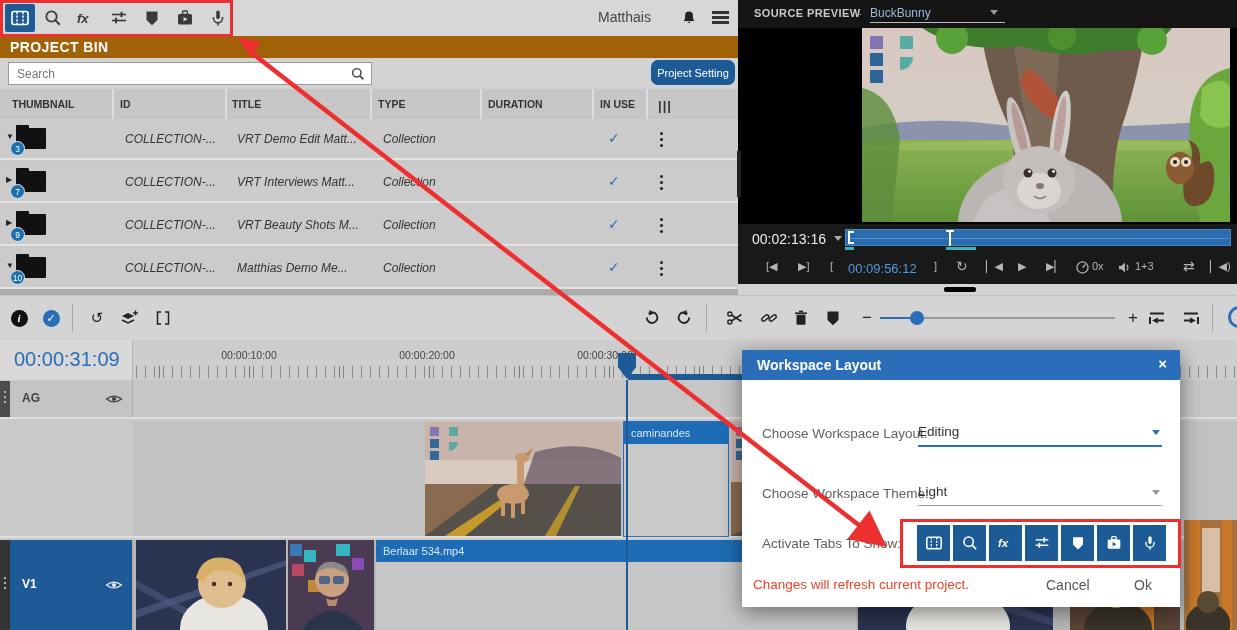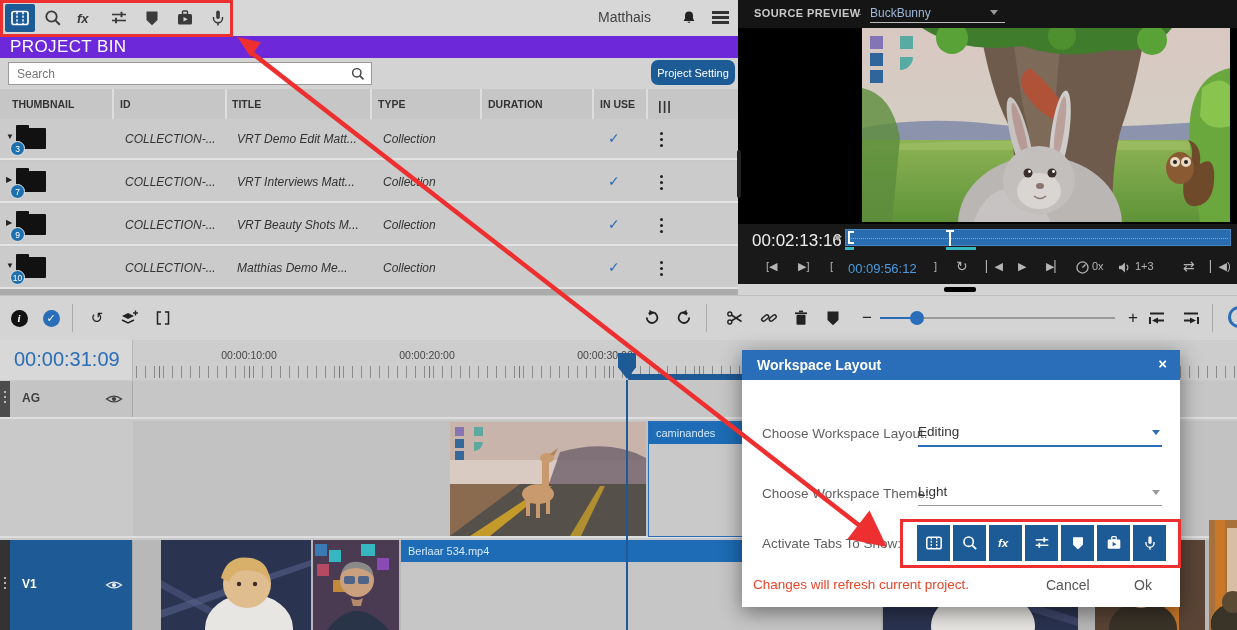--- a/index.html
+++ b/index.html
@@ -10,21 +10,21 @@
   
   .top-toolbar{left:0;top:0;width:738px;height:36px;background:#d7d7d7;}
   .tab-btn{position:absolute;top:4px;width:30px;height:28px;display:flex;align-items:center;justify-content:center;color:#3a3a3a;cursor:pointer;}
   .tab-btn.active{background:#1d5b97;color:#fff;border-radius:2px;}
   .ic{width:20px;height:20px;display:block;}
   .user-name{position:absolute;top:9px;left:598px;font-size:14px;color:#444;}
   .burger{position:absolute;left:712px;top:11px;width:17px;height:13px;border-top:3px solid #333;border-bottom:3px solid #333;cursor:pointer;}
   .burger:before{content:"";position:absolute;left:0;top:2px;width:17px;height:3px;background:#333;}
 
   
-  .pb-title{left:0;top:36px;width:738px;height:22px;background:#6d28d9;color:#fff;font-size:17px;font-weight:normal;letter-spacing:.4px;line-height:22px;padding-left:10px;}
+  .pb-title{left:0;top:36px;width:738px;height:22px;background:#a16207;color:#fff;font-size:14px;font-weight:bold;letter-spacing:.4px;line-height:22px;padding-left:10px;}
   .pb-searchrow{left:0;top:58px;width:738px;height:31px;background:#d3d3d3;}
   .pb-search{position:absolute;left:8px;top:4px;width:364px;height:23px;background:#fff;border:1px solid #9a9a9a;font-size:12px;color:#777;padding:0 26px 0 8px;}
   .pb-search-ic{position:absolute;left:350px;top:8px;color:#444;width:16px;height:16px;}
   .pb-setting{position:absolute;left:651px;top:2px;width:84px;height:25px;background:#1d5b97;color:#fff;border:none;border-radius:7px;font-size:11px;cursor:pointer;}
   .pb-head{left:0;top:89px;width:738px;height:30px;background:#c6c6c6;}
   .pb-head span{position:absolute;top:9px;font-size:10.5px;font-weight:bold;color:#333;}
   .colline{position:absolute;top:0;width:2px;height:30px;background:#dedede;}
   .pb-row{position:absolute;left:0;width:738px;height:41px;background:#cbcbcb;border-bottom:2px solid #e3e3e3;}
   .pb-row .caret{position:absolute;left:6px;top:13px;font-size:8px;color:#222;}
   .folder{position:absolute;left:16px;top:6px;width:30px;height:24px;}
@@ -40,21 +40,21 @@
   
   .sp-header{left:738px;top:0;width:499px;height:28px;background:#151515;color:#c9c9c9;}
   .sp-title{position:absolute;left:16px;top:7px;font-size:11px;font-weight:bold;letter-spacing:.4px;}
   .sp-dash{position:absolute;left:120px;top:7px;font-size:11px;color:#888;}
   .sp-clip{position:absolute;left:132px;top:6px;width:135px;font-size:12px;color:#9db7d8;border-bottom:1px solid #bbb;padding-bottom:2px;cursor:pointer;}
   .chev{width:0;height:0;border:4px solid transparent;border-top:5px solid #999;display:inline-block;}
   .sp-chev{position:absolute;left:252px;top:10px;}
   .video-bg{left:738px;top:28px;width:499px;height:196px;background:#000;}
   .video-frame{left:862px;top:28px;width:368px;height:194px;}
   .scrub-row{left:738px;top:224px;width:499px;height:28px;background:#191919;}
-  .scrub-tc{position:absolute;left:14px;top:7px;font-size:17px;color:#eee;}
+  .scrub-tc{position:absolute;left:14px;top:7px;font-size:14px;color:#eee;}
   .scrub-chev{position:absolute;left:96px;top:12px;border-top-color:#aaa;}
   .scrub-bar{position:absolute;left:107px;top:5px;width:386px;height:17px;background:#2a6cb0;border:1px solid #4885bd;}
   .scrub-bar:after{content:"";position:absolute;left:2px;right:2px;top:8px;height:0;border-top:1px dotted rgba(230,230,230,.55);}
   .scrub-in{position:absolute;left:2px;top:1px;width:6px;height:13px;border-left:2px solid #fff;border-top:2px solid #fff;border-bottom:2px solid #fff;}
   .scrub-ph{position:absolute;left:103px;top:0;width:2px;height:16px;background:#fff;}
   .scrub-ph:before{content:"";position:absolute;left:-3px;top:0;width:8px;height:2px;background:#fff;}
   .teal1{position:absolute;left:107px;top:23px;width:9px;height:3px;background:#35b6c0;}
   .teal2{position:absolute;left:208px;top:23px;width:30px;height:3px;background:#35b6c0;}
   .transport{left:738px;top:252px;width:499px;height:32px;background:#191919;}
   .tbtn{position:absolute;top:8px;color:#b5b5b5;font-size:11px;cursor:pointer;white-space:nowrap;}
@@ -92,21 +92,21 @@
   .track{position:absolute;left:0;width:1237px;}
   .trk-head{position:absolute;left:0;top:0;width:133px;height:100%;background:#c4c4c4;border-right:1px solid #a9a9a9;}
   .trk-head.blue{background:#1d5a96;}
   .trk-grip{position:absolute;left:0;top:0;width:10px;height:100%;background:#4c4c4c;cursor:grab;}
   .trk-grip:before{content:"";position:absolute;left:4px;top:calc(50% - 8px);width:2px;height:2px;background:#ddd;border-radius:50%;box-shadow:0 5px 0 #ddd,0 10px 0 #ddd;}
   .trk-label{position:absolute;left:22px;top:calc(50% - 8px);font-size:12px;font-weight:bold;color:#3f3f3f;}
   .trk-head.blue .trk-label{color:#fff;}
   .trk-eye{position:absolute;left:104px;top:calc(50% - 10px);width:20px;height:20px;color:#3f3f3f;cursor:pointer;}
   .trk-head.blue .trk-eye{color:#e8e8e8;}
   .trk-body{position:absolute;left:133px;top:0;right:0;height:100%;background:#c2c2c2;}
-  .clip{position:absolute;overflow:hidden;margin-left:25px;}
+  .clip{position:absolute;overflow:hidden;}
   .clip-titlebar{position:absolute;left:0;top:0;right:0;height:22px;background:#1d6cb5;color:#d6e8f8;font-size:11px;line-height:22px;padding-left:7px;white-space:nowrap;}
   .clip-body{position:absolute;left:0;top:22px;right:0;bottom:0;background:#c9c9c9;}
 
   
   .modal{left:742px;top:350px;width:438px;height:257px;background:#fff;box-shadow:0 5px 20px rgba(0,0,0,.45);z-index:40;}
   .modal-head{position:absolute;left:0;top:0;width:100%;height:30px;background:#2a6db8;color:#fff;}
   .modal-title{position:absolute;left:15px;top:7px;font-size:14px;font-weight:bold;}
   .modal-x{position:absolute;right:13px;top:5px;font-size:15px;font-weight:bold;cursor:pointer;color:#fff;}
   .m-label{position:absolute;left:20px;font-size:13.5px;color:#5f5f5f;}
   .m-select{position:absolute;left:176px;width:244px;font-size:13.5px;color:#333;padding-bottom:6px;cursor:pointer;}

